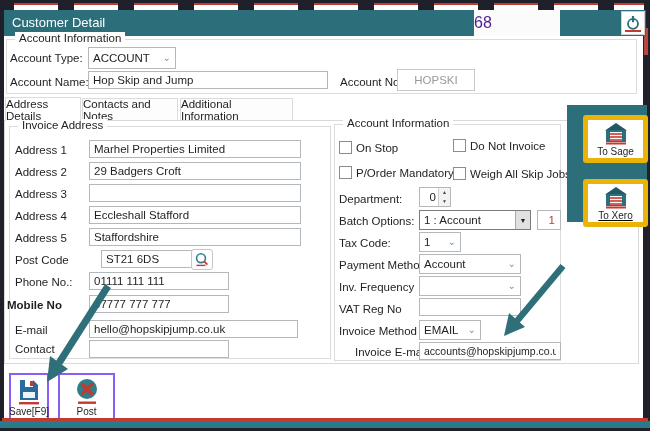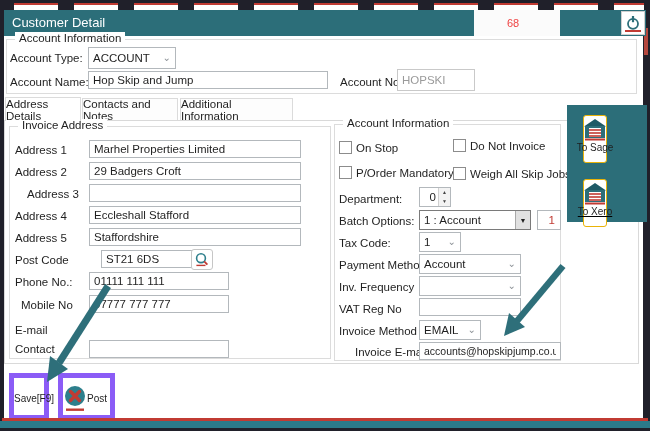--- a/index.html
+++ b/index.html
@@ -12,21 +12,21 @@
   
   .sliver-red  { position:absolute; left:6px; right:6px; top:3px; height:2px;
     background:repeating-linear-gradient(90deg,#20202A 0 8px,#C13B33 8px 52px,#20202A 52px 60px); }
   .sliver-white{ position:absolute; left:6px; right:6px; top:5px; height:5px;
     background:repeating-linear-gradient(90deg,#20202A 0 8px,#FFFFFF 8px 52px,#20202A 52px 60px); }
   .edge-red { position:absolute; left:644px; top:28px; width:4px; height:27px; background:#B5483F; }
 
   .titlebar { position:absolute; left:4px; top:10px; width:642px; height:26px; background:#2C6E79;text-decoration:underline; }
   .title { position:absolute; left:8px; top:0; line-height:26px; color:#fff; font-size:13px; }
   .tb-white { position:absolute; left:470px; top:0; width:86px; height:26px; background:#FBFBFB;
-    color:#ef4444; font-size:11px; line-height:26px; text-align:center; padding-right:8px; }
+    color:#4c1d95; font-size:16px; line-height:26px; text-align:left; padding-right:8px; }
   .power-btn { position:absolute; right:1px; top:1px; width:24px; height:24px; background:#fff;
     border:1px solid #cfcfcf; display:flex; align-items:center; justify-content:center; cursor:pointer; }
   .power-underline { position:absolute; left:3px; right:3px; bottom:2px; height:2px; background:#C13B33; }
 
   .client { position:absolute; left:4px; top:36px; width:639px; height:383px; background:#fff; }
 
   .grp { position:absolute; border:1px solid #DCDCDC; background:#fff; }
   .legend { position:absolute; top:-8px; left:8px; background:#fff; padding:0 4px;
     font-size:11.5px; color:#1f1f1f; white-space:nowrap; }
 
@@ -57,26 +57,26 @@
   .cblbl { font-size:11.5px; color:#1f1f1f; margin-left:4px; white-space:nowrap; }
 
   .tab { position:absolute; border:1px solid #DBDBDB; border-bottom:none; background:#FDFDFD;
     font-size:11.5px; color:#1f1f1f; display:flex; align-items:center; justify-content:center; cursor:pointer; }
   .tab.active { background:#fff; z-index:3; }
   .tabpanel { position:absolute; left:0; top:84px; width:635px; height:244px; border:1px solid #D9D9D9; background:#fff; }
 
   .iconbtn { position:absolute; width:22px; height:21px; border:1px solid #c6c6c6; border-radius:3px;
     background:#fff; display:flex; align-items:center; justify-content:center; cursor:pointer; }
 
-  .footer-btn { position:absolute; width:40px; height:47px; border:5px solid #8b5cf6; background:#fff;
-    display:flex; flex-direction:row; align-items:center; justify-content:flex-start; padding-top:3px; cursor:pointer; }
+  .footer-btn { position:absolute; width:40px; height:47px; border:2px solid #8b5cf6; background:#fff;
+    display:flex; flex-direction:column; align-items:center; justify-content:flex-start; padding-top:3px; cursor:pointer; }
   .footer-btn .cap { font-size:10px; color:#1f1f1f; margin-top:1px; white-space:nowrap; }
 
   .side-rect { position:absolute; left:567px; top:105px; width:80px; height:117px; background:#2C6E79; z-index:5; }
-  .side-btn { position:absolute; left:16px; width:24px; height:48px; background:#fff; border:1px solid #eab308;
+  .side-btn { position:absolute; left:16px; width:65px; height:48px; background:#fff; border:5px solid #eab308;
     border-radius:3px; display:flex; flex-direction:column; align-items:center; justify-content:flex-start;
     padding-top:2px; cursor:pointer; }
   .side-btn .cap { font-size:10px; color:#1f1f1f; margin-top:0px; white-space:nowrap; }
 
   .bottom-red { position:absolute; left:2px; width:646px; top:418px; height:3px; background:#C13B33; }
   .bottom-teal { position:absolute; left:0; width:650px; top:421px; height:7px; background:#2B7A8A; }
 
   .arrows { position:absolute; left:0; top:0; width:650px; height:431px; z-index:50; pointer-events:none; }
 </style>
 </head>
@@ -106,21 +106,21 @@
       <span class="legend">Account Information</span>
     </div>
     <span class="lbl" style="left:6px;top:15px;">Account Type:</span>
     <div class="combo" style="left:84px;top:11px;width:88px;height:22px;">
       <span>ACCOUNT</span>
       <span class="chev">⌄</span>
     </div>
     <span class="lbl" style="left:6px;top:39px;">Account Name:</span>
     <input class="tb" style="left: 84px; top: 35px; width: 240px;" value="Hop Skip and Jump">
     <span class="lbl" style="left:336px;top:39px;">Account No.</span>
-    <input class="tb readonly" style="left: 393px; top: 33px; width: 78px; height: 22px;" readonly="" value="HOPSKI">
+    <input class="tb readonly" style="left: 393px; top: 33px; width: 78px; height: 22px; text-align: center;" readonly="" value="HOPSKI">
 
     <div class="tab active" style="left:1px;top:61px;width:76px;height:24px;">
       <span>Address Details</span>
     </div>
     <div class="tab" style="left:78px;top:62px;width:96px;height:22px;">
       <span>Contacts and Notes</span>
     </div>
     <div class="tab" style="left:176px;top:62px;width:113px;height:22px;">
       <span>Additional Information</span>
     </div>
@@ -130,21 +130,21 @@
       <div class="grp" style="left:4px;top:5px;width:322px;height:233px;">
         <span class="legend">Invoice Address</span>
       </div>
 
       <span class="lbl" style="left:10px;top:22px;">Address 1</span>
       <input class="tb" style="left: 84px; top: 19px; width: 212px;" value="Marhel Properties Limited">
 
       <span class="lbl" style="left:10px;top:44px;">Address 2</span>
       <input class="tb" style="left: 84px; top: 41px; width: 212px;" value="29 Badgers Croft">
 
-      <span class="lbl" style="left:10px;top:66px;margin-left:12px;">Address 3</span>
+      <span class="lbl" style="left:10px;top:66px;">Address 3</span>
       <input class="tb" style="left: 84px; top: 63px; width: 212px;" value="">
 
       <span class="lbl" style="left:10px;top:88px;">Address 4</span>
       <input class="tb" style="left: 84px; top: 85px; width: 212px;" value="Eccleshall Stafford">
 
       <span class="lbl" style="left:10px;top:110px;">Address 5</span>
       <input class="tb" style="left: 84px; top: 107px; width: 212px;" value="Staffordshire">
 
       <span class="lbl" style="left:10px;top:132px;">Post Code</span>
       <input class="tb" style="left: 96px; top: 129px; width: 97px;" value="ST21 6DS">
@@ -152,24 +152,25 @@
         <svg width="16" height="16" viewBox="0 0 16 16">
           <circle cx="7" cy="6.2" r="4.4" fill="none" stroke="#2D7F8C" stroke-width="1.6"></circle>
           <line x1="10.2" y1="9.4" x2="13.4" y2="12.6" stroke="#C13B33" stroke-width="1.8"></line>
           <line x1="2.4" y1="13.4" x2="11.5" y2="13.4" stroke="#C13B33" stroke-width="1.4"></line>
         </svg>
       </span>
 
       <span class="lbl" style="left:10px;top:154px;">Phone No.:</span>
       <input class="tb" style="left: 84px; top: 151px; width: 140px;" value="01111 111 111">
 
-      <span class="lbl" style="left:16px;top:177px;">Mobile No</span>
+      <span class="lbl" style="left:2px;top:177px;font-weight:bold;">Mobile No</span>
       <input class="tb" style="left: 84px; top: 174px; width: 140px;" value="07777 777 777">
 
       <span class="lbl" style="left:10px;top:202px;">E-mail</span>
+      <input class="tb" style="left: 84px; top: 199px; width: 209px;" value="hello@hopskipjump.co.uk">
 
       <span class="lbl" style="left:10px;top:221px;">Contact</span>
       <input class="tb" style="left: 84px; top: 219px; width: 140px;" value="">
 
       <div class="grp" style="left:329px;top:3px;width:227px;height:237px;">
         <span class="legend">Account Information</span>
       </div>
 
       <span class="cb" style="left:334px;top:20px;">
         <span class="cbbox"></span>

